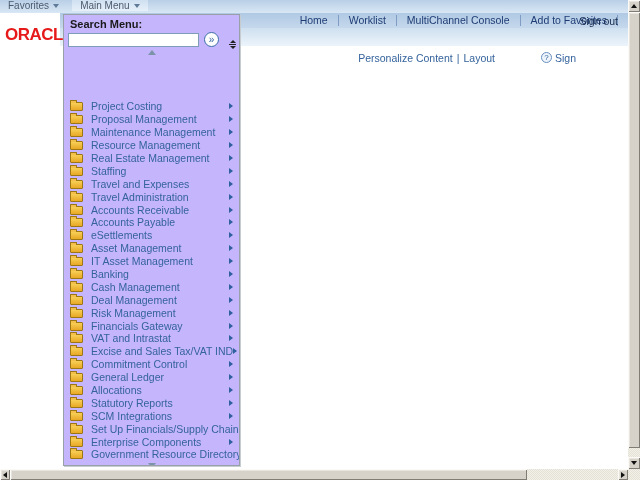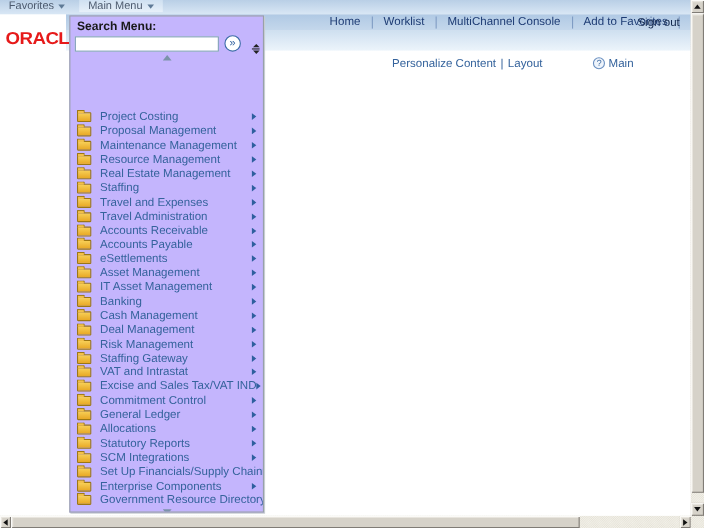--- a/index.html
+++ b/index.html
@@ -164,21 +164,21 @@
 <div class="band-sub"></div>
 
 <div class="logo">ORACLE</div>
 
 <div class="page-controls">
   <span class="pc-link">Personalize Content</span>
   <span class="pc-sep">|</span>
   <span class="pc-link">Layout</span>
   <span class="help-wrap">
     <span class="help-icon">?</span>
-    <span>Main</span>
+    <span>Sign</span>
   </span>
 </div>
 
 <div class="panel">
   <div class="search-label">Search Menu:</div>
   <div class="search-row">
     <input class="search-input" type="text" value="" style="">
     <span class="go-btn">»</span>
   </div>
   <div class="scroll-up-ind"></div>
@@ -287,21 +287,21 @@
       </div>
 
       <div class="menu-row">
         <span class="folder"></span>
         <span class="mi-label">Risk Management</span>
         <span class="mi-arrow"></span>
       </div>
 
       <div class="menu-row">
         <span class="folder"></span>
-        <span class="mi-label">Staffing Gateway</span>
+        <span class="mi-label">Financials Gateway</span>
         <span class="mi-arrow"></span>
       </div>
 
       <div class="menu-row">
         <span class="folder"></span>
         <span class="mi-label">VAT and Intrastat</span>
         <span class="mi-arrow"></span>
       </div>
 
       <div class="menu-row">

